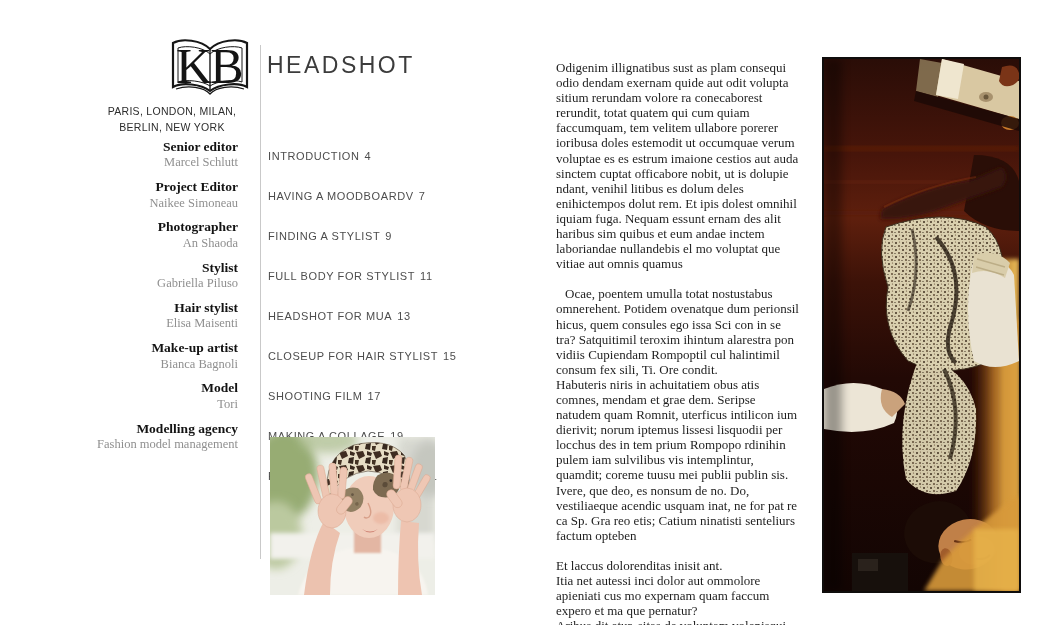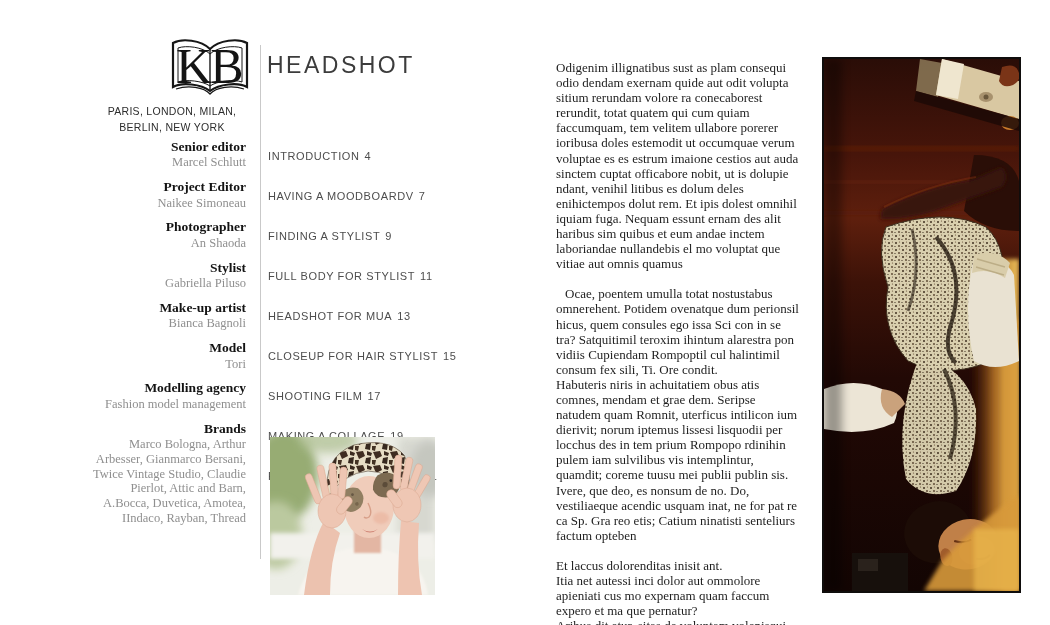--- a/index.html
+++ b/index.html
@@ -4,21 +4,21 @@
 <style>
   html,body{margin:0;padding:0;background:#ffffff;}
   .page{position:relative;width:1050px;height:625px;background:#fff;overflow:hidden;
         font-family:"Liberation Serif","DejaVu Serif",serif;}
 
   
   .logo{position:absolute;left:168px;top:34px;width:84px;height:66px;}
   .cities{position:absolute;left:94px;top:103px;width:156px;text-align:center;
           font-family:"Liberation Sans","DejaVu Sans",sans-serif;
           font-size:10.5px;line-height:1.55;letter-spacing:.3px;color:#2d2d2d;}
-  .credits{position:absolute;left:86px;top:139px;width:160px;text-align:right;}
+  .credits{position:absolute;left:78px;top:139px;width:160px;text-align:right;}
   .credit{margin-bottom:9px;}
   .credit-role{font-weight:bold;font-size:13.5px;line-height:1.22;color:#131313;}
   .credit-name{font-size:12.5px;line-height:1.18;color:#8f8f8f;}
 
   .divider{position:absolute;left:260px;top:45px;width:1px;height:514px;background:#c9c9c9;}
 
   
   .contents-title{position:absolute;left:267px;top:52px;margin:0;
           font-family:"Liberation Sans","DejaVu Sans",sans-serif;font-weight:normal;
           font-size:23px;letter-spacing:2.5px;color:#3c3c3c;}
@@ -69,34 +69,34 @@
     </div>
     <div class="credit">
       <div class="credit-role">Photographer</div>
       <div class="credit-name">An Shaoda</div>
     </div>
     <div class="credit">
       <div class="credit-role">Stylist</div>
       <div class="credit-name">Gabriella Piluso</div>
     </div>
     <div class="credit">
+      <div class="credit-role">Hair stylist</div>
+      <div class="credit-name">Elisa Maisenti</div>
+    </div>
+    <div class="credit">
       <div class="credit-role">Make-up artist</div>
       <div class="credit-name">Bianca Bagnoli</div>
     </div>
     <div class="credit">
       <div class="credit-role">Model</div>
       <div class="credit-name">Tori</div>
     </div>
     <div class="credit">
       <div class="credit-role">Modelling agency</div>
       <div class="credit-name">Fashion model management</div>
-    </div>
-    <div class="credit">
-      <div class="credit-role">Brands</div>
-      <div class="credit-name">Marco Bologna, Arthur Arbesser, Gianmarco Bersani, Twice Vintage Studio, Claudie Pierlot, Attic and Barn, A.Bocca, Duvetica, Amotea, IIndaco, Rayban, Thread</div>
     </div>
   </aside>
 
   <div class="divider"></div>
 
   <h1 class="contents-title">HEADSHOT</h1>
 
   <nav class="toc">
     <div class="toc-item">
       <span>INTRODUCTION</span><span class="toc-page">4</span>

